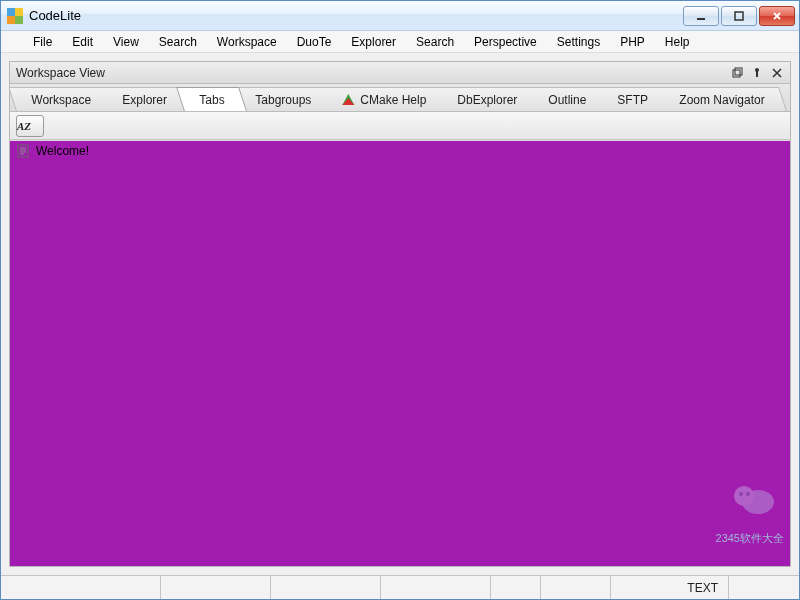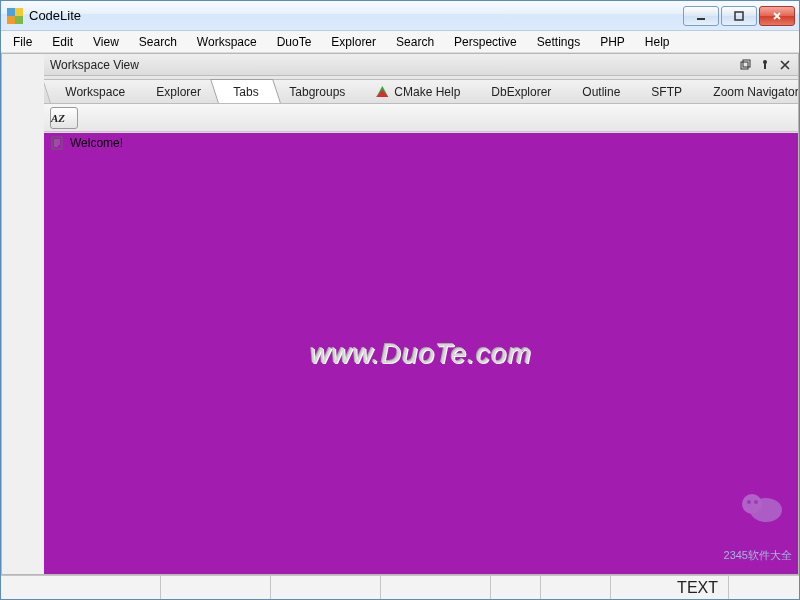--- a/index.html
+++ b/index.html
@@ -34,26 +34,26 @@
   .win-btn.close {
     border-color:#a43b2d;
     background: linear-gradient(to bottom,#f7a79a,#e36757 48%,#d23f2d 52%,#e8775f);
     color:#fff; font-weight:bold;
   }
   .win-btn svg { display:block; }
 
   
   .menubar {
     height:22px; background:#f6f6f6; border-bottom:1px solid #dcdcdc;
-    display:flex; align-items:center; padding:0 4px; gap:4px;
+    display:flex; align-items:center; padding:0 24px; gap:4px;
   }
   .menu-item { padding:2px 8px; color:#000; cursor:default; }
 
   
-  .panel { flex:1; display:flex; flex-direction:column; border:1px solid #b7b7b7; margin:0; background:#f0f0f0;padding-left:42px;}
+  .panel { flex:1; display:flex; flex-direction:column; border:1px solid #b7b7b7; margin:8px; background:#f0f0f0;}
   .panel-header {
     height:22px;
     background: linear-gradient(to bottom,#eeeeee,#dcdcdc);
     border-bottom:1px solid #bcbcbc;
     display:flex; align-items:center; padding:0 6px; font-size:12px; color:#222;
   }
   .panel-header .gap { flex:1; }
   .hdr-icon { width:14px; height:14px; margin-left:6px; display:flex;align-items:center;justify-content:center;color:#333;font-size:12px;cursor:default;}
   .hdr-icon svg { display:block; }
 
@@ -103,24 +103,24 @@
   
   .content { flex:1; background:#a21caf; border-top:1px solid #dcdcdc; position:relative; overflow:auto;}
   .list-row { display:flex; align-items:center; height:20px; padding:3px 6px; color:#000;}
   .list-row .doc-icon { width:14px; height:14px; margin-right:6px; display:inline-flex;}
   .watermark { position:absolute; left:50%; top:50%; transform:translate(-50%,-50%);
     font-family: Arial, sans-serif; font-style:italic; font-size:28px; color:#d6d6d6;
     text-shadow: 1px 1px 0 #fff, -1px -1px 0 #aaa; letter-spacing:1px; pointer-events:none;}
 
   
   .statusbar { height:24px; background:#f3f3f3; border-top:1px solid #c5c5c5; display:flex; }
-  .status-cell { border-right:1px solid #c5c5c5; height:100%; display:flex; align-items:center; justify-content:flex-end; padding:0 10px; font-size:16px; color:#222;}
+  .status-cell { border-right:1px solid #c5c5c5; height:100%; display:flex; align-items:center; justify-content:flex-end; padding:0 10px; font-size:12px; color:#222;}
   .status-cell:last-child { border-right:none; }
 
-  .corner-badge { position:absolute; right:6px; bottom:11px; font-size:11px; color:#9fb8d6; pointer-events:none;}
+  .corner-badge { position:absolute; right:6px; bottom:20px; font-size:11px; color:#9fb8d6; pointer-events:none;}
   .corner-mascot { position:absolute; right:6px; bottom:48px; width:60px; height:42px; opacity:0.35; pointer-events:none;}
 </style>
 </head>
 <body>
 
 <div class="window">
 
   <div class="titlebar">
     <span class="app-icon">
       <span class="ai-tl"></span>
@@ -213,21 +213,20 @@
               <rect x="2" y="1" width="10" height="12" fill="none" stroke="#666"></rect>
               <line x1="4" y1="4" x2="10" y2="4" stroke="#888"></line>
               <line x1="4" y1="6" x2="10" y2="6" stroke="#888"></line>
               <line x1="4" y1="8" x2="10" y2="8" stroke="#888"></line>
               <line x1="4" y1="10" x2="8" y2="10" stroke="#888"></line>
             </svg>
         </span>
         <span>Welcome!</span>
       </div>
 
-      <div class="watermark">www.DuoTe.com</div>
 
       <svg class="corner-mascot" viewBox="0 0 60 42">
         <ellipse cx="34" cy="26" rx="16" ry="12" fill="#bcd6ef"></ellipse>
         <circle cx="20" cy="20" r="10" fill="#cfe3f4"></circle>
         <circle cx="17" cy="18" r="2" fill="#6a89a8"></circle>
         <circle cx="24" cy="18" r="2" fill="#6a89a8"></circle>
       </svg>
       <div class="corner-badge">2345软件大全</div>
     </div>
   </div>

